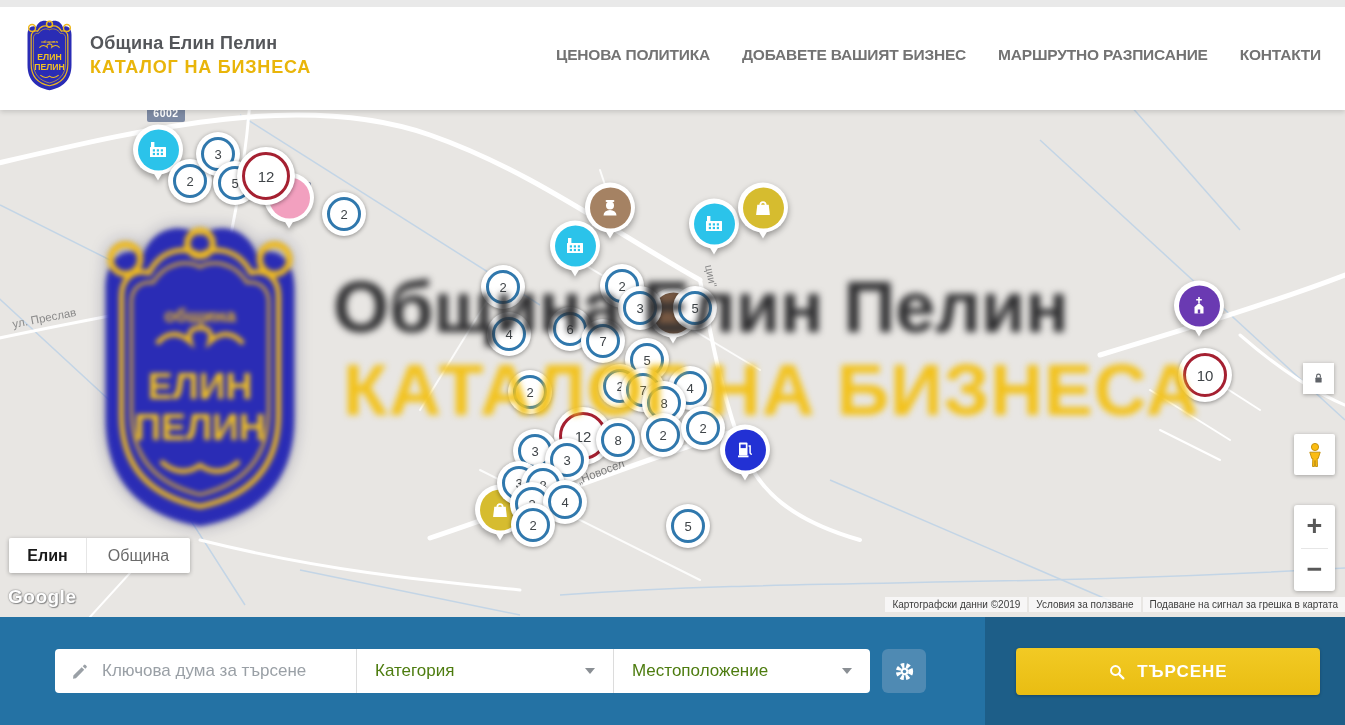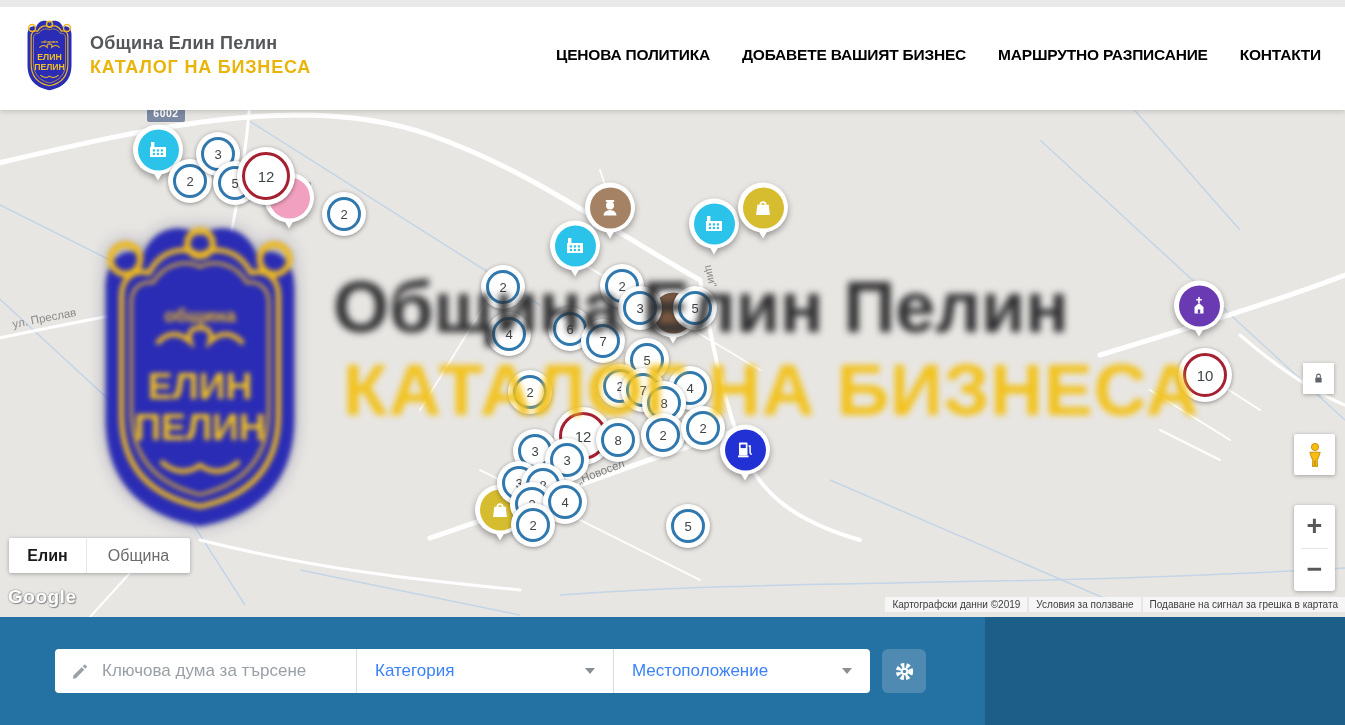--- a/index.html
+++ b/index.html
@@ -8,21 +8,21 @@
 
   
   .header { position:absolute; top:0; left:0; width:1345px; height:110px; background:#fff;
             box-shadow:0 2px 5px rgba(0,0,0,.15); z-index:40; }
   .top-strip { position:absolute; top:0; left:0; width:100%; height:7px; background:#e9e9e9; }
   .logo { position:absolute; left:22px; top:16px; display:flex; align-items:center; cursor:pointer; }
   .logo-titles { margin-left:13px; }
   .logo-line1 { font-size:18px; font-weight:700; color:#54565a; letter-spacing:.2px; }
   .logo-line2 { font-size:18px; font-weight:800; color:#e9b50a; letter-spacing:.8px; margin-top:3px; }
   .nav { position:absolute; right:24px; top:0; height:110px; display:flex; align-items:center; gap:32px; }
-  .nav-item { font-size:15.5px; font-weight:700; color:#000000; letter-spacing:-.2px; cursor:pointer;
+  .nav-item { font-size:15.5px; font-weight:700; color:#737373; letter-spacing:-.2px; cursor:pointer;
               text-decoration:none; white-space:nowrap; }
 
   
   .map-section { position:absolute; top:110px; left:0; width:1345px; height:507px;
                  background:#e8e6e3; overflow:hidden; }
   .roads { position:absolute; left:0; top:0; z-index:1; }
   .map-label { position:absolute; color:#8a8a8a; font-size:11.5px; z-index:2; white-space:nowrap; }
   .route-shield { position:absolute; left:147px; top:-6px; width:38px; height:18px; background:#7d8aa3;
                   color:#fff; font-size:10.5px; font-weight:700; text-align:center; line-height:18px;
                   border-radius:2px; z-index:2; letter-spacing:.5px; }
@@ -85,21 +85,21 @@
 
   
   .search-section { position:absolute; top:617px; left:0; width:1345px; height:108px; background:#2472a4; }
   .search-dark { position:absolute; right:0; top:0; width:360px; height:108px; background:#1d5e88; }
   .input-bar { position:absolute; left:55px; top:32px; height:44px; display:flex; z-index:2; }
   .kw-wrap { width:301px; background:#fff; border-radius:4px 0 0 4px; display:flex; align-items:center; padding:0 12px 0 16px; }
   .kw-wrap input { border:none; outline:none; flex:1; font-size:17px; color:#444; margin-left:12px;
                    font-family:"Liberation Sans", sans-serif; min-width:0; }
   .kw-wrap input::placeholder { color:#9aa0a6; }
   .dd { width:257px; background:#fff; border-left:1px solid #dcdcdc; display:flex; align-items:center;
-        justify-content:space-between; padding:0 18px; font-size:17px; color:#3b82f6; cursor:pointer; }
+        justify-content:space-between; padding:0 18px; font-size:17px; color:#4d7c0f; cursor:pointer; }
   .dd.last { border-radius:0 4px 4px 0; }
   .dd-arrow { width:0; height:0; border-left:5px solid transparent; border-right:5px solid transparent;
               border-top:6px solid #8a8f94; }
   .gear-btn { position:absolute; left:882px; top:32px; width:44px; height:44px; background:#4f8ab3;
               border-radius:6px; display:flex; align-items:center; justify-content:center; cursor:pointer; z-index:2; }
   .search-btn { position:absolute; left:1016px; top:31px; width:304px; height:47px; border:none;
                 background:linear-gradient(#f2ca24,#e9bd12); border-radius:4px; display:flex; align-items:center;
                 justify-content:center; cursor:pointer; color:#fff; font-size:17px; font-weight:700;
                 letter-spacing:1px; font-family:"Liberation Sans", sans-serif; z-index:2;
                 box-shadow:0 1px 3px rgba(0,0,0,.25); }
@@ -534,13 +534,20 @@
       <span class="dd-arrow"></span>
     </div>
   </div>
   <div class="gear-btn">
     <svg width="23" height="23" viewBox="0 0 24 24">
       <circle cx="12" cy="12" r="6.5" fill="none" stroke="#fff" stroke-width="5" stroke-dasharray="3.2 2.1"></circle>
       <circle cx="12" cy="12" r="4" fill="#fff"></circle>
       <circle cx="12" cy="12" r="1.8" fill="#4f8ab3"></circle>
     </svg>
   </div>
+  <button class="search-btn">
+    <svg width="18" height="18" viewBox="0 0 24 24">
+      <circle cx="10" cy="10" r="6" fill="none" stroke="#fff" stroke-width="2.6"></circle>
+      <line x1="14.8" y1="14.8" x2="20.5" y2="20.5" stroke="#fff" stroke-width="3" stroke-linecap="round"></line>
+    </svg>
+    <span>ТЪРСЕНЕ</span>
+  </button>
 </div>
 
 </body></html>

